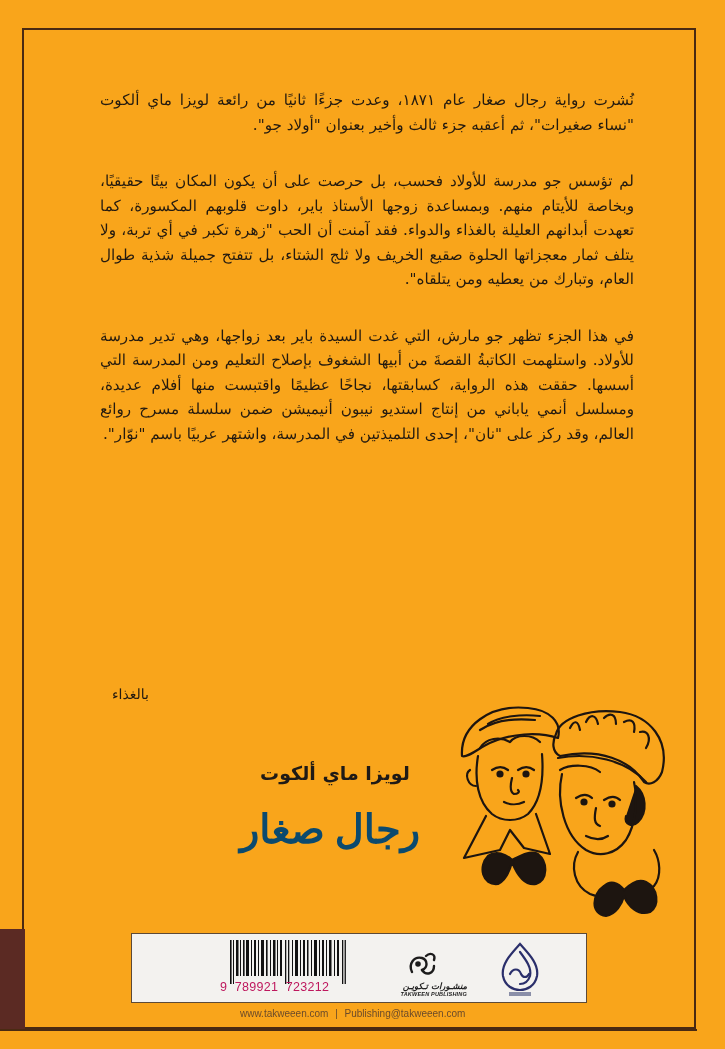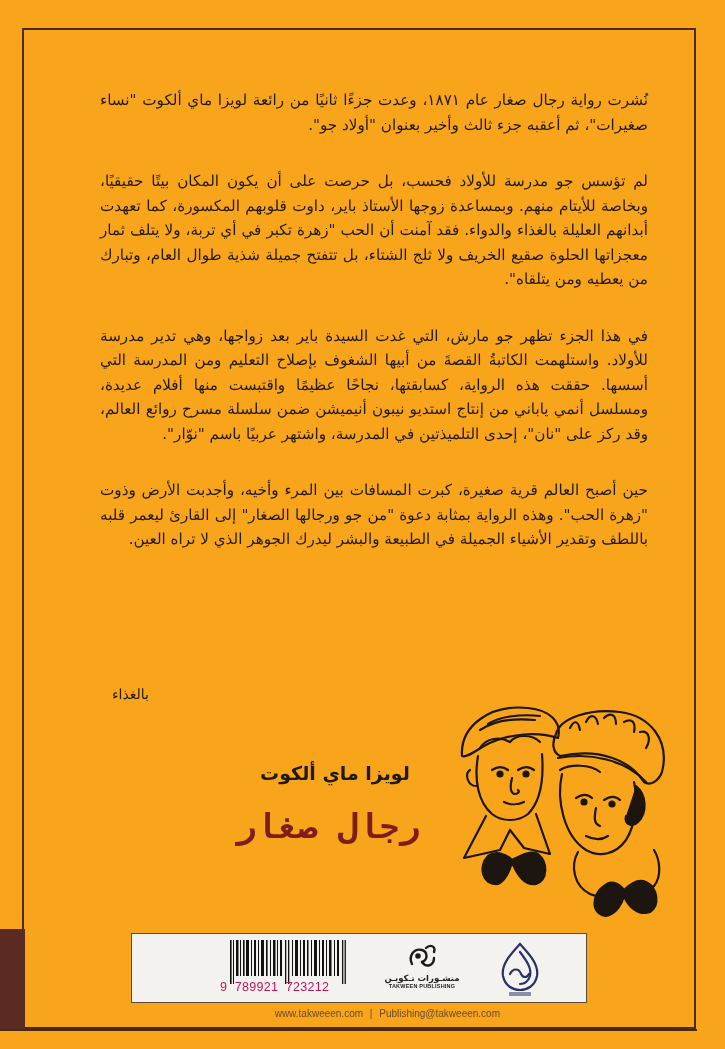--- a/index.html
+++ b/index.html
@@ -16,70 +16,69 @@
     }
     .spine {
       position: absolute; left: 0; top: 929px; width: 25px; height: 102px;
       background: #5b2a23;
     }
     .blurb {
       position: absolute; left: 100px; top: 88px; width: 548px;
       direction: rtl; text-align: justify;
       font-size: 15.2px; line-height: 24.5px;
     }
-    .blurb p { margin: 0 0 32px 0; text-align-last: right; }
+    .blurb p { margin: 0 14px 32px 0; text-align-last: right; }
     .signature {
       position: absolute; left: 112px; top: 686px;
       direction: rtl; font-size: 14px;
     }
     .author {
       position: absolute; left: 250px; top: 762px; width: 170px;
       direction: rtl; text-align: center;
       font-family: "DejaVu Sans", sans-serif; font-weight: bold;
       font-size: 19px; color: #1f1a16;
     }
     .title {
       position: absolute; left: 230px; top: 806px; width: 190px;
       direction: rtl; text-align: right;
-      font-family: Liberation Mono, monospace; font-weight: 900;
-      font-size: 34px; color: #7f1d1d; letter-spacing: 0.5px;
+      font-family: Liberation Serif, serif; font-weight: 900;
+      font-size: 40px; color: #0c4a6e; letter-spacing: 0.5px;
     }
     .illustration { position: absolute; left: 440px; top: 690px; width: 230px; height: 230px; }
     .barcode-box {
       position: absolute; left: 131px; top: 933px; width: 456px; height: 70px;
       background: #f3f2ef; border: 1.5px solid #5d4a36; box-sizing: border-box;
     }
     .barcode { position: absolute; left: 98px; top: 6px; width: 116px; height: 44px; }
     .barcode-digits {
       position: absolute; left: 88px; top: 46px;
       font-family: Liberation Sans, sans-serif; font-size: 12.5px; color: #be185d;
       letter-spacing: 0.3px; white-space: pre;
     }
-    .pub-logo { position: absolute; left: 245px; top: 8px; width: 90px; height: 62px; text-align: center; }
+    .pub-logo { position: absolute; left: 245px; top: 16px; width: 90px; height: 62px; text-align: right; font-style: italic; }
     .pub-logo svg { display: block; margin: 0 auto; }
     .pub-ar { font-family: "DejaVu Sans", sans-serif; font-size: 8.5px; font-weight: bold; direction: rtl; color: #222; margin-top: 1px; }
     .pub-en { font-family: "Liberation Sans", sans-serif; font-size: 5.5px; font-weight: bold; color: #222; letter-spacing: 0.2px; }
     .seal-logo { position: absolute; left: 363px; top: 6px; width: 50px; height: 58px; }
     .footer-links {
-      position: absolute; left: 240px; top: 1008px; width: 260px; text-align: right;
+      position: absolute; left: 240px; top: 1008px; width: 260px; text-align: left;
       font-family: "Liberation Sans", sans-serif; font-size: 10px; color: #6b4b2a;
     }
     .bottom-rule { position: absolute; left: 0; top: 1029px; width: 697px; height: 2px; background: #4a2a12; }
   </style>
 </head>
 <body>
 
 <div class="frame"></div>
 <div class="spine"></div>
 
 <div class="blurb">
   <p>نُشرت رواية رجال صغار عام ١٨٧١، وعدت جزءًا ثانيًا من رائعة لويزا ماي ألكوت "نساء صغيرات"، ثم أعقبه جزء ثالث وأخير بعنوان "أولاد جو".</p>
   <p>لم تؤسس جو مدرسة للأولاد فحسب، بل حرصت على أن يكون المكان بيتًا حقيقيًا، وبخاصة للأيتام منهم. وبمساعدة زوجها الأستاذ باير، داوت قلوبهم المكسورة، كما تعهدت أبدانهم العليلة بالغذاء والدواء. فقد آمنت أن الحب "زهرة تكبر في أي تربة، ولا يتلف ثمار معجزاتها الحلوة صقيع الخريف ولا ثلج الشتاء، بل تتفتح جميلة شذية طوال العام، وتبارك من يعطيه ومن يتلقاه".</p>
   <p>في هذا الجزء تظهر جو مارش، التي غدت السيدة باير بعد زواجها، وهي تدير مدرسة للأولاد. واستلهمت الكاتبةُ القصةَ من أبيها الشغوف بإصلاح التعليم ومن المدرسة التي أسسها. حققت هذه الرواية، كسابقتها، نجاحًا عظيمًا واقتبست منها أفلام عديدة، ومسلسل أنمي ياباني من إنتاج استديو نيبون أنيميشن ضمن سلسلة مسرح روائع العالم، وقد ركز على "نان"، إحدى التلميذتين في المدرسة، واشتهر عربيًا باسم "نوّار".</p>
-  <p>حين أصبح العالم قرية صغيرة، كبرت المسافات بين المرء وأخيه، وأجدبت الأرض وذوت "زهرة الحب". وهذه الرواية بمثابة دعوة "من جو ورجالها الصغار" إلى القارئ ليعمر قلبه باللطف وتقدير الأشياء الجميلة في الطبيعة والبشر ليدرك الجوهر الذي لا تراه العين.</p>
 </div>
 
 <div class="signature">بالغذاء</div>
 
 <div class="author">لويزا ماي ألكوت</div>
 <div class="title">رجال صغار</div>
 
 <div class="illustration">
   <svg width="230" height="230" viewBox="0 0 230 230" fill="none" stroke="#1d1510" stroke-width="2.2" stroke-linecap="round" stroke-linejoin="round">
 

